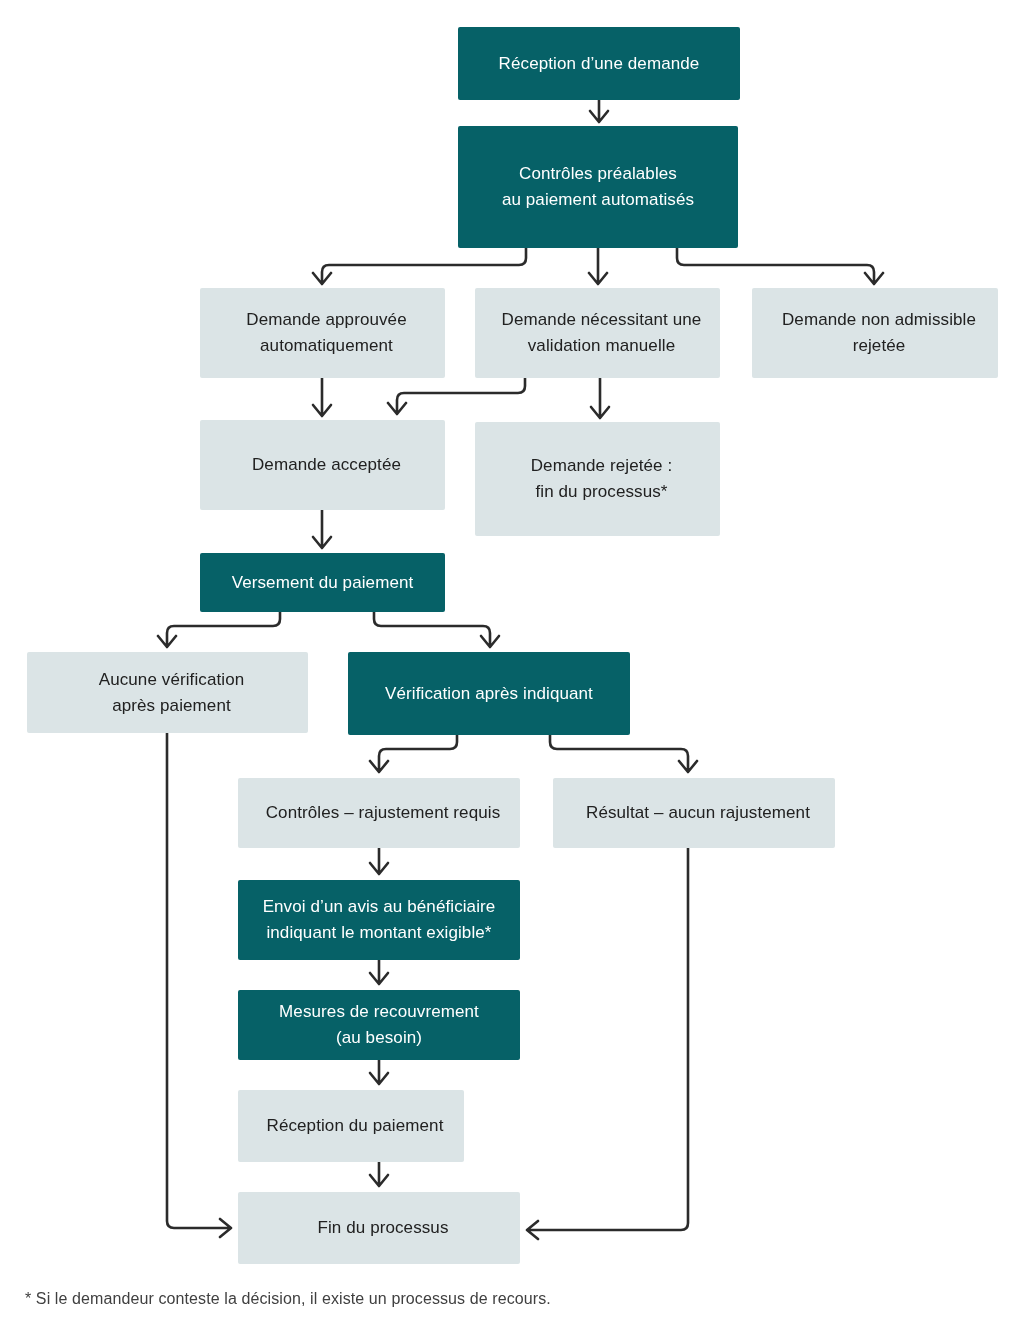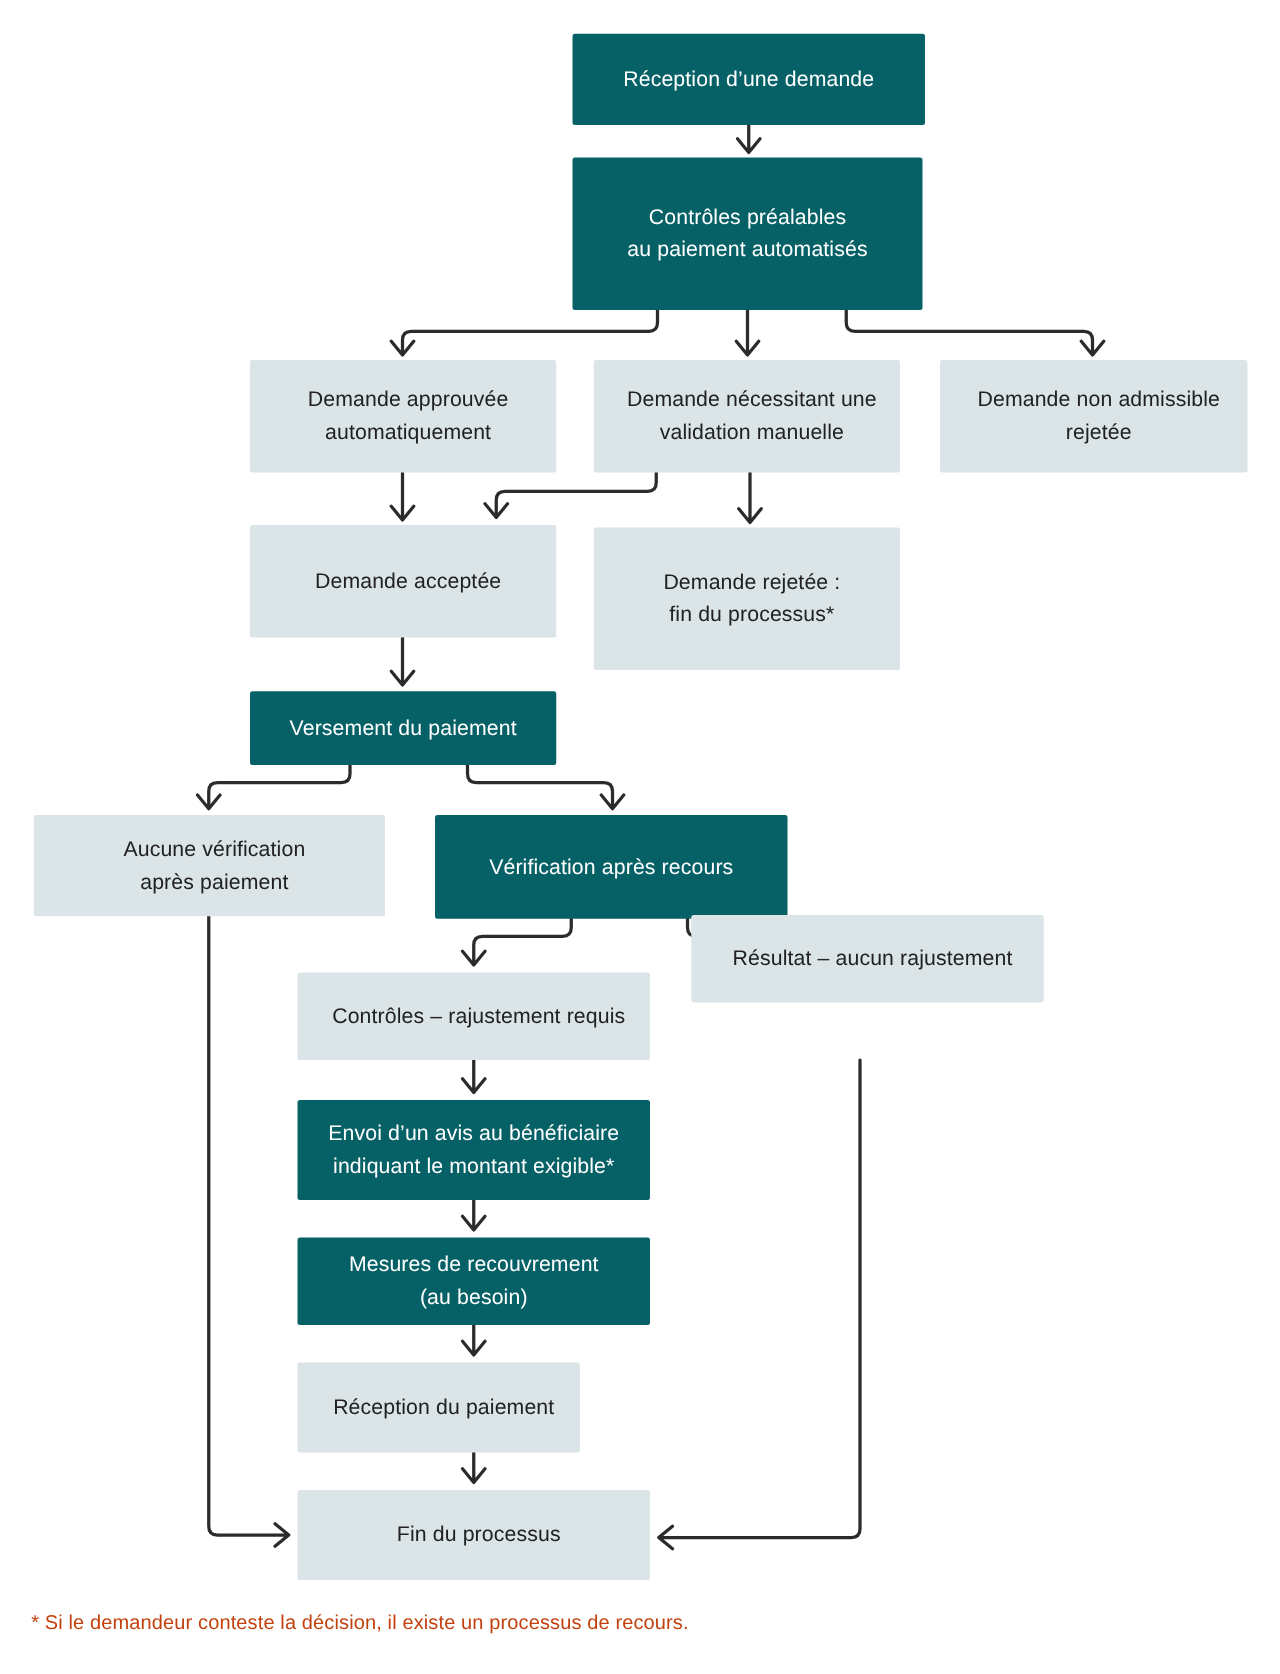--- a/index.html
+++ b/index.html
@@ -39,21 +39,21 @@
     line-height:26px;
     letter-spacing:.1px;
   }
   .node span{white-space:pre-line;}
   .node.teal{background:var(--teal);color:var(--text_light);}
   .node.light{background:var(--light);color:var(--text_dark);padding-left:22px;}
   .footnote{
     position:absolute;
     left:25px;top:1290px;
     font-size:16px;
-    color:#c2410c;
+    color:#404040;
     letter-spacing:.1px;
   }
 </style>
 </head>
 <body>
 
 <div class="canvas">
 
   <svg class="connectors" width="1024" height="1339" aria-hidden="true">
     <path d="M599 100 L599 121 M590 111 L599 122 L608 111"></path>
@@ -112,28 +112,28 @@
   <div class="node teal" style="left:200px;top:553px;width:245px;height:59px">
     <span>Versement du paiement</span>
   </div>
 
   <div class="node light" style="left:27px;top:652px;width:281px;height:81px">
     <span>Aucune vérification
 après paiement</span>
   </div>
 
   <div class="node teal" style="left:348px;top:652px;width:282px;height:83px">
-    <span>Vérification après recours</span>
+    <span>Vérification après indiquant</span>
   </div>
 
   <div class="node light" style="left:238px;top:778px;width:282px;height:70px">
     <span>Contrôles – rajustement requis</span>
   </div>
 
-  <div class="node light" style="left:553px;top:732px;width:282px;height:70px">
+  <div class="node light" style="left:553px;top:778px;width:282px;height:70px">
     <span>Résultat – aucun rajustement</span>
   </div>
 
   <div class="node teal" style="left:238px;top:880px;width:282px;height:80px">
     <span>Envoi d’un avis au bénéficiaire
 indiquant le montant exigible*</span>
   </div>
 
   <div class="node teal" style="left:238px;top:990px;width:282px;height:70px">
     <span>Mesures de recouvrement

